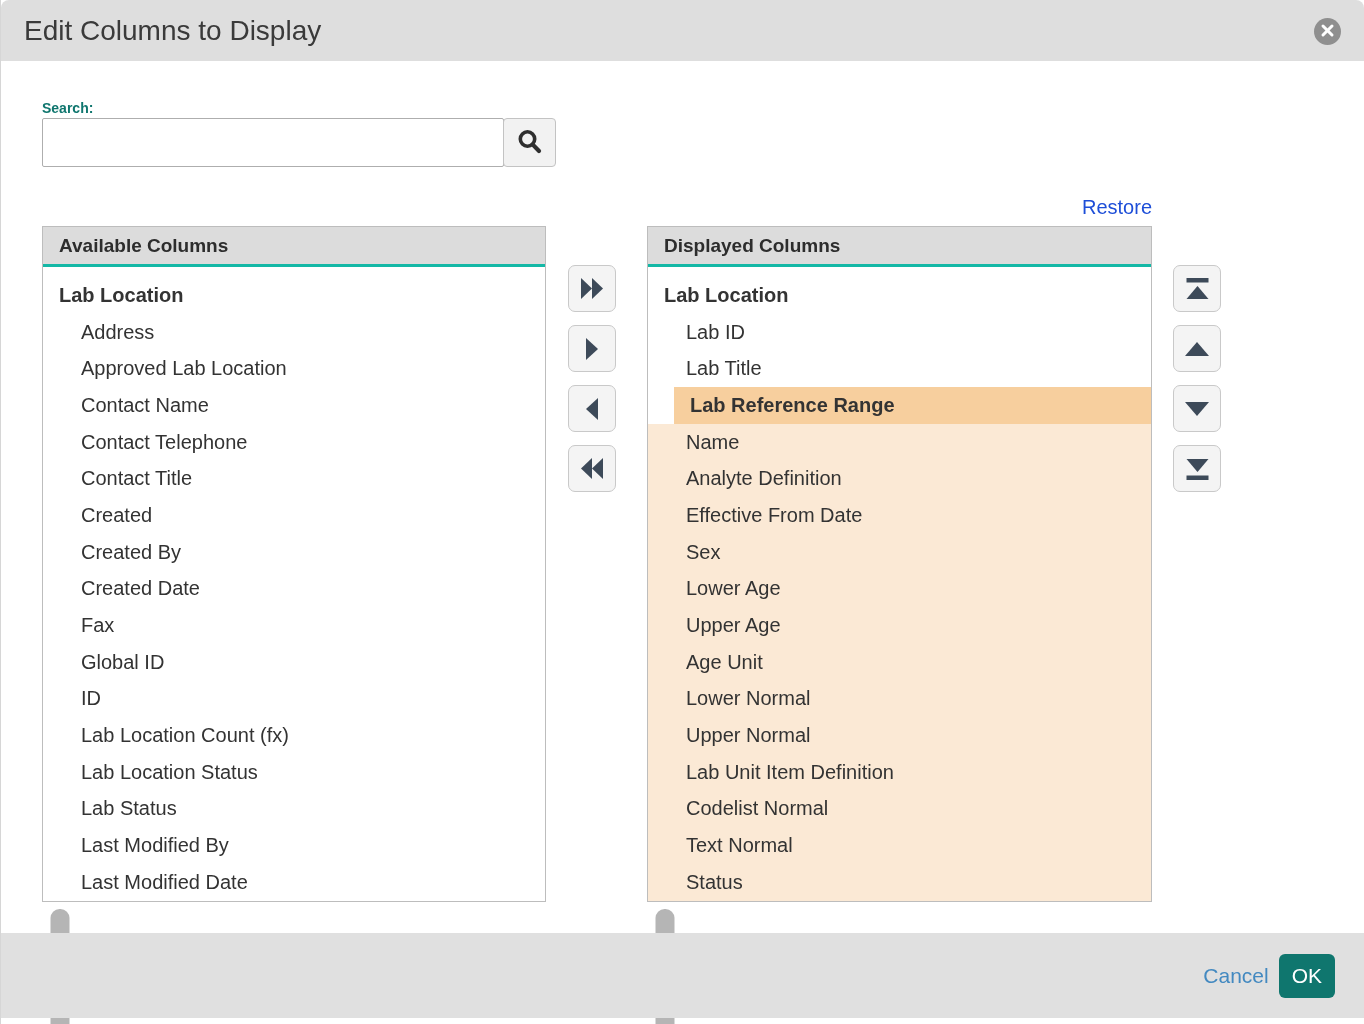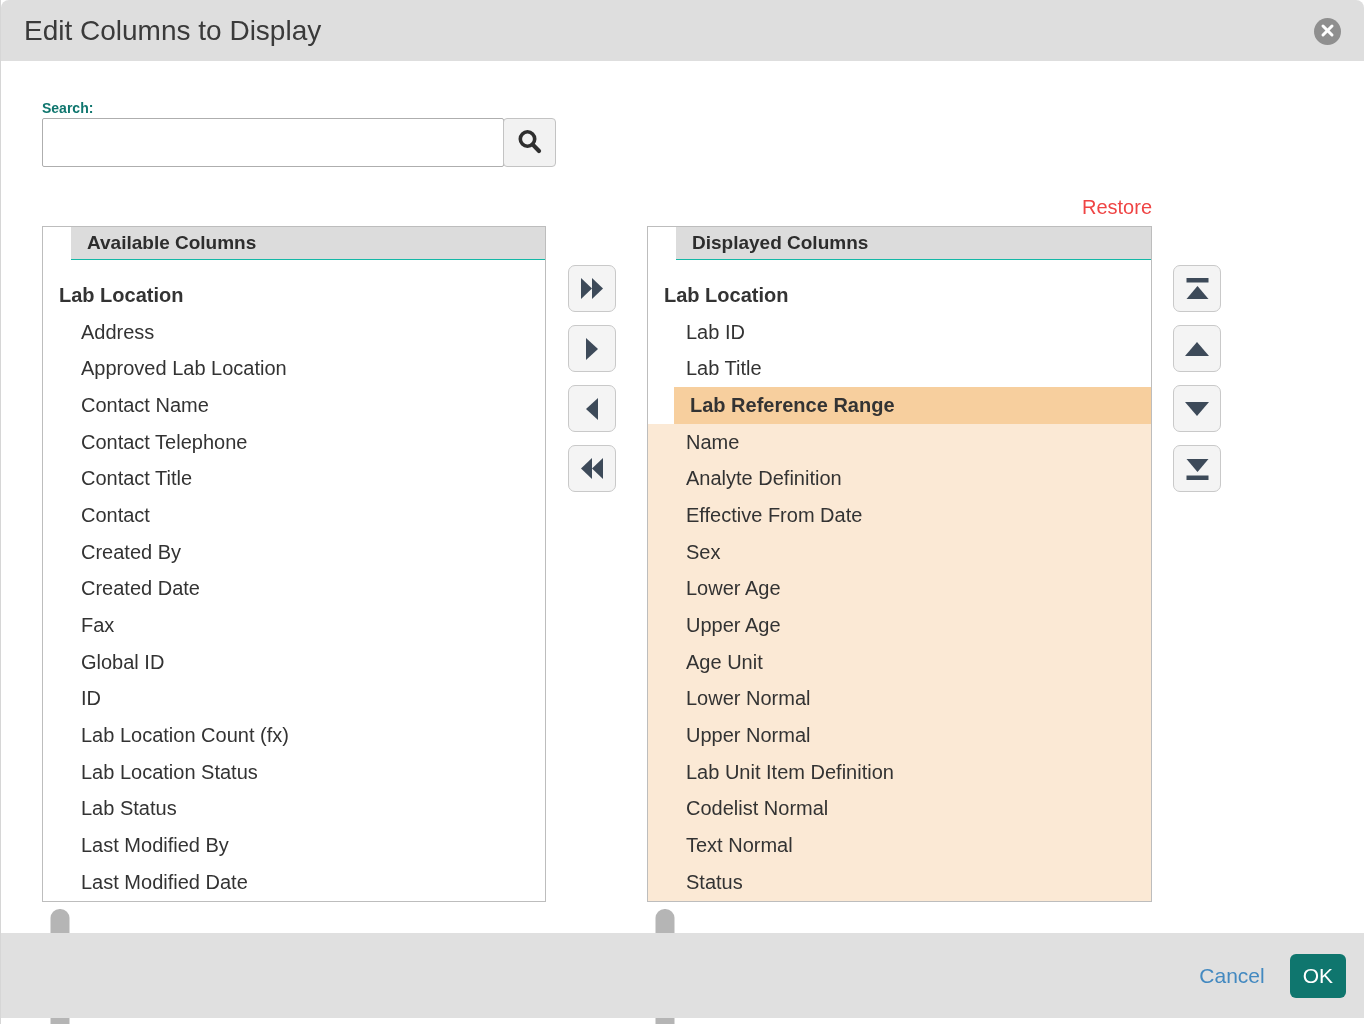--- a/index.html
+++ b/index.html
@@ -34,32 +34,32 @@
     font-size:20px; padding:0 10px; font-family:"Liberation Sans", sans-serif;
   }
   .search-btn {
     position:absolute; left:502px; top:118px; width:53px; height:49px;
     background:#f2f2f2; border:1px solid #c3c3c3; border-radius:4px;
     box-sizing:border-box; display:flex; align-items:center; justify-content:center; cursor:pointer;
   }
 
   
   .restore-link {
-    position:absolute; top:196px; right:212px; font-size:20px; color:#ef4444;
+    position:absolute; top:196px; right:212px; font-size:20px; color:#1d4ed8;
     cursor:pointer; white-space:nowrap;
   }
 
   
   .panel { position:absolute; top:226px; height:676px; border:1px solid #bdbdbd; box-sizing:border-box; background:#fff; }
   .panel-available { left:41px;  width:504px; }
   .panel-displayed { left:646px; width:505px; }
   .panel-header {
-    height:33px; background:#dcdcdc; border-bottom:1px solid #14b8a6;
+    height:40px; background:#dcdcdc; border-bottom:3px solid #14b8a6;
     display:flex; align-items:center; padding-left:16px; box-sizing:border-box;
-    font-size:19px; font-weight:bold; color:#2d2d2d;margin-left:28px;
+    font-size:19px; font-weight:bold; color:#2d2d2d;
   }
   .panel-body { position:absolute; top:42px; left:0; right:0; bottom:0; display:flex;flex-direction:column; }
   .list { flex:1; padding-top:8px; overflow:hidden; }
   .row { height:36.7px; display:flex; align-items:center; font-size:20px; color:#333; cursor:default; white-space:nowrap; }
   .row.group { font-weight:bold; padding-left:16px; }
   .row.child { padding-left:38px; }
   .row.selected       { background:#f7cf9e;margin-left:26px; }
   .row.selected-child { background:#fbe9d5; }
 
   .scroll-track { width:31px; border-left:1px solid #d8d8d8; background:#f9f9f9; position:relative; }
@@ -75,21 +75,21 @@
     width:48px; height:47px; background:#f4f4f4; border:1px solid #c9c9c9;
     border-radius:7px; box-sizing:border-box; padding:0; cursor:pointer;
     display:flex; align-items:center; justify-content:center;
   }
   .btn-square span { display:flex; }
 
   
   .footer {
     position:absolute; left:0; top:933px; width:100%; height:85px;
     background:#e0e0e0; box-sizing:border-box;
-    display:flex; align-items:center; justify-content:flex-end; gap:25px; padding-right:18px;
+    display:flex; align-items:center; justify-content:flex-end; gap:10px; padding-right:29px;
   }
   .cancel-link { font-size:21px; color:#4389c0; cursor:pointer; }
   .ok-btn {
     min-width:54px; height:44px; background:#0f766e; color:#fff; font-size:21px;
     border:none; border-radius:6px; cursor:pointer; padding:0 13px;
     font-family:"Liberation Sans", sans-serif;
   }
 </style>
 </head>
 <body>
@@ -124,21 +124,21 @@
   <div class="panel panel-available">
     <div class="panel-header">Available Columns</div>
     <div class="panel-body">
       <div class="list" id="available-list">
           <div class="row group">Lab Location</div>
           <div class="row child">Address</div>
           <div class="row child">Approved Lab Location</div>
           <div class="row child">Contact Name</div>
           <div class="row child">Contact Telephone</div>
           <div class="row child">Contact Title</div>
-          <div class="row child">Contact</div>
+          <div class="row child">Created</div>
           <div class="row child">Created By</div>
           <div class="row child">Created Date</div>
           <div class="row child">Fax</div>
           <div class="row child">Global ID</div>
           <div class="row child">ID</div>
           <div class="row child">Lab Location Count (fx)</div>
           <div class="row child">Lab Location Status</div>
           <div class="row child">Lab Status</div>
           <div class="row child">Last Modified By</div>
           <div class="row child">Last Modified Date</div>

